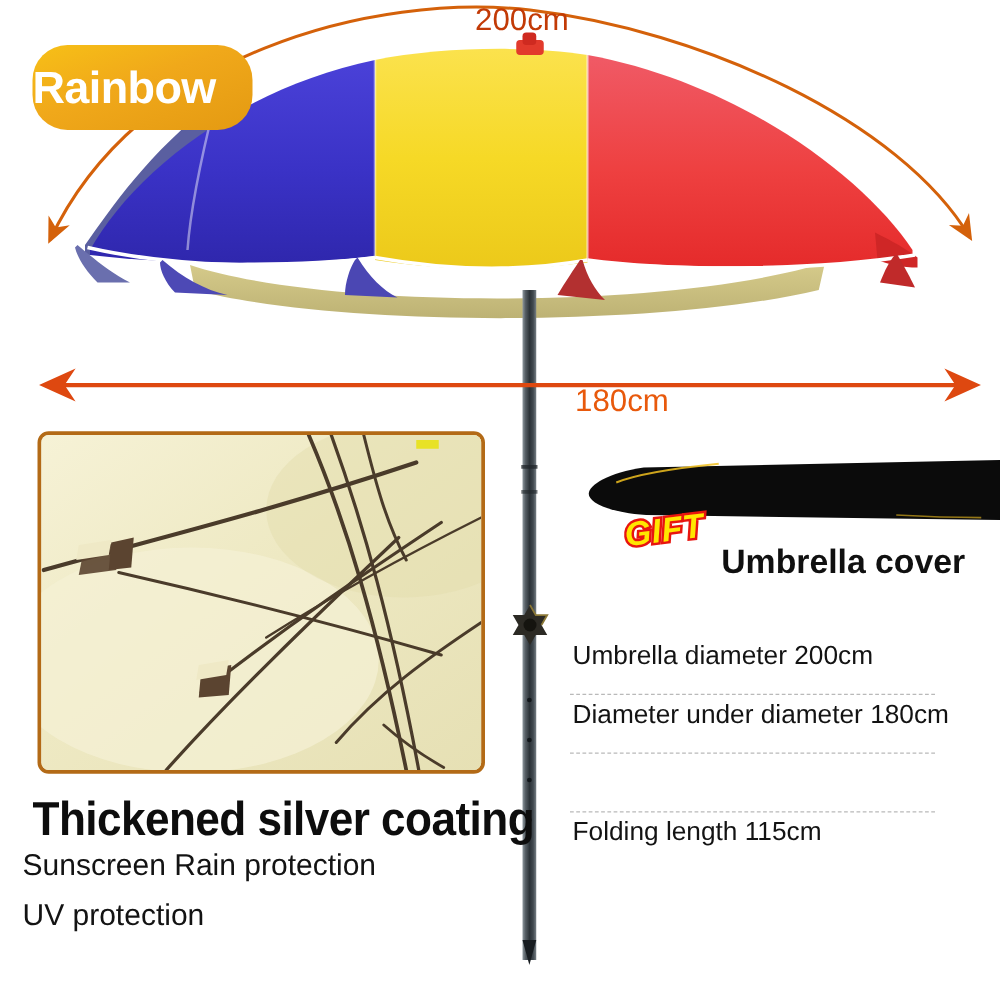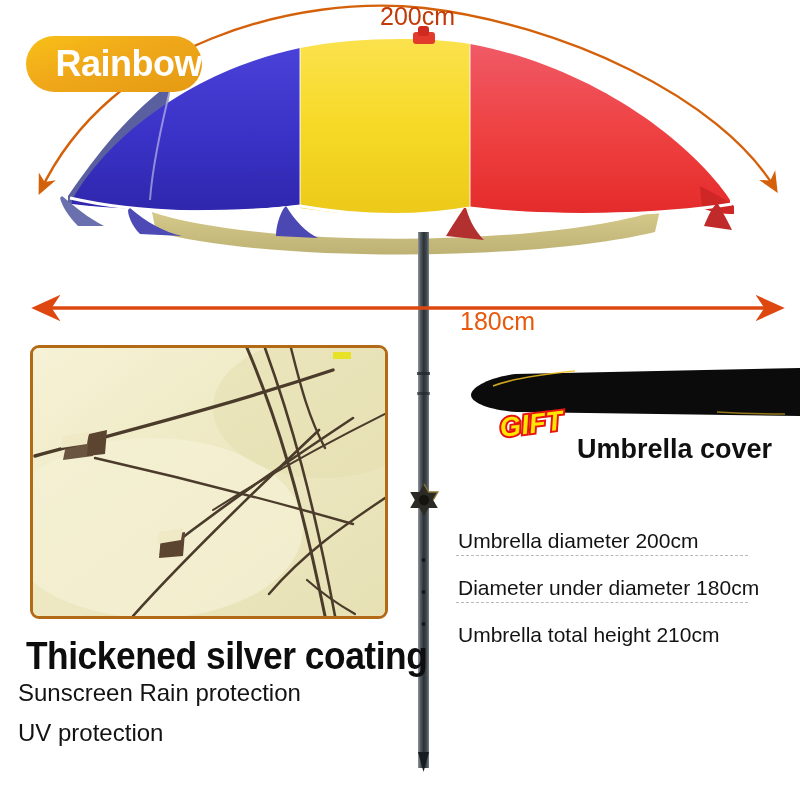--- a/index.html
+++ b/index.html
@@ -24,26 +24,26 @@
     left: 0; top: 0;
     width: 800px; height: 800px;
   }
 
   
   #rainbow-badge {
     position: absolute;
     left: 26px;
     top: 36px;
     width: 176px;
-    height: 56px;
+    height: 68px;
     border-radius: 28px;
     background: linear-gradient(160deg, #f7c017 0%, #f0a81a 45%, #e49a12 100%);
     display: flex;
     align-items: center;
-    justify-content: flex-end;
+    justify-content: flex-start;
     z-index: 6;
   }
   #rainbow-badge .label {
     color: #ffffff;
     font-size: 36px;
     font-weight: bold;
     letter-spacing: -0.5px;
     line-height: 1;
     font-family: "Liberation Sans", sans-serif;
   }
@@ -160,21 +160,21 @@
     width: 300px;
     z-index: 6;
   }
   .spec-row {
     position: relative;
     height: 47px;
   }
   .spec-text {
     position: absolute;
     left: 2px;
-    top: 18px;
+    top: 2px;
     font-size: 21px;
     color: #131313;
     white-space: nowrap;
     line-height: 1;
   }
   .spec-sep {
     position: absolute;
     left: 0;
     right: 8px;
     bottom: 3px;
@@ -362,18 +362,21 @@
   <div id="spec-list">
     <div class="spec-row">
       <div class="spec-text">Umbrella diameter 200cm</div>
       <div class="spec-sep"></div>
     </div>
     <div class="spec-row">
       <div class="spec-text">Diameter under diameter 180cm</div>
       <div class="spec-sep"></div>
     </div>
     <div class="spec-row">
-      <div class="spec-text">Umbrella total height 210cm</div>
       <div class="spec-sep"></div>
     </div>
+    <div class="spec-row">
+      <div class="spec-text">Folding length 115cm</div>
+
+    </div>
   </div>
 
 </div>
 
 </body></html>

